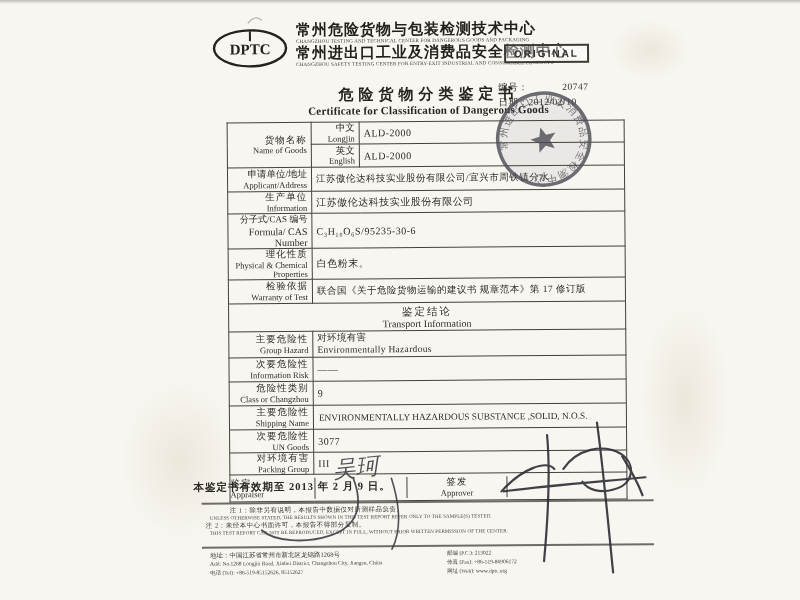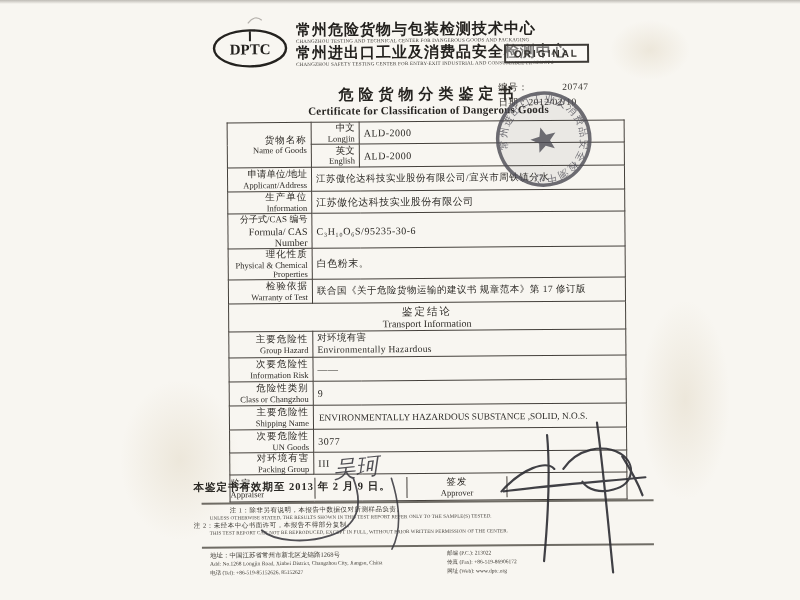--- a/index.html
+++ b/index.html
@@ -202,21 +202,21 @@
         </td>
       </tr>
     </tbody>
       </table>
 
     <div class="abs validity" style="left:192px;top:479px;">本鉴定书有效期至 2013 年 2 月 9 日。</div>
 
     <div class="rule" style="left:200px;top:501px;width:452px;"></div>
     <div class="abs note-zh" style="left:208px;top:506px;margin-left:20px;">注 1：除非另有说明，本报告中数据仅对所测样品负责。</div>
     <div class="abs note-en" style="left:208px;top:514px;">UNLESS OTHERWISE STATED, THE RESULTS SHOWN IN THIS TEST REPORT REFER ONLY TO THE SAMPLE(S) TESTED.</div>
-    <div class="abs note-zh" style="left:192px;top:521px;">注 2：未经本中心书面许可，本报告不得部分复制。</div>
+    <div class="abs note-zh" style="left:204px;top:521px;">注 2：未经本中心书面许可，本报告不得部分复制。</div>
     <div class="abs note-en" style="left:208px;top:529px;">THIS TEST REPORT CAN NOT BE REPRODUCED, EXCEPT IN FULL, WITHOUT PRIOR WRITTEN PERMISSION OF THE CENTER.</div>
     <div class="rule" style="left:200px;top:545px;width:452px;height:1.5px;"></div>
 
     <div class="abs addr" style="left:208px;top:551px;">地址：中国江苏省常州市新北区龙锦路1268号</div>
     <div class="abs addr-en" style="left:208px;top:560px;">Add: No.1268 Longjin Road, Xinbei District, Changzhou City, Jiangsu, China</div>
     <div class="abs addr-en" style="left:208px;top:569px;">电话 (Tel): +86-519-85152626, 85152627</div>
     <div class="abs addr-en" style="left:445px;top:551px;">邮编 (P.C.): 213022</div>
     <div class="abs addr-en" style="left:445px;top:560px;">传真 (Fax): +86-519-86906172</div>
     <div class="abs addr-en" style="left:445px;top:569px;">网址 (Web): www.dptc.org</div>
 

